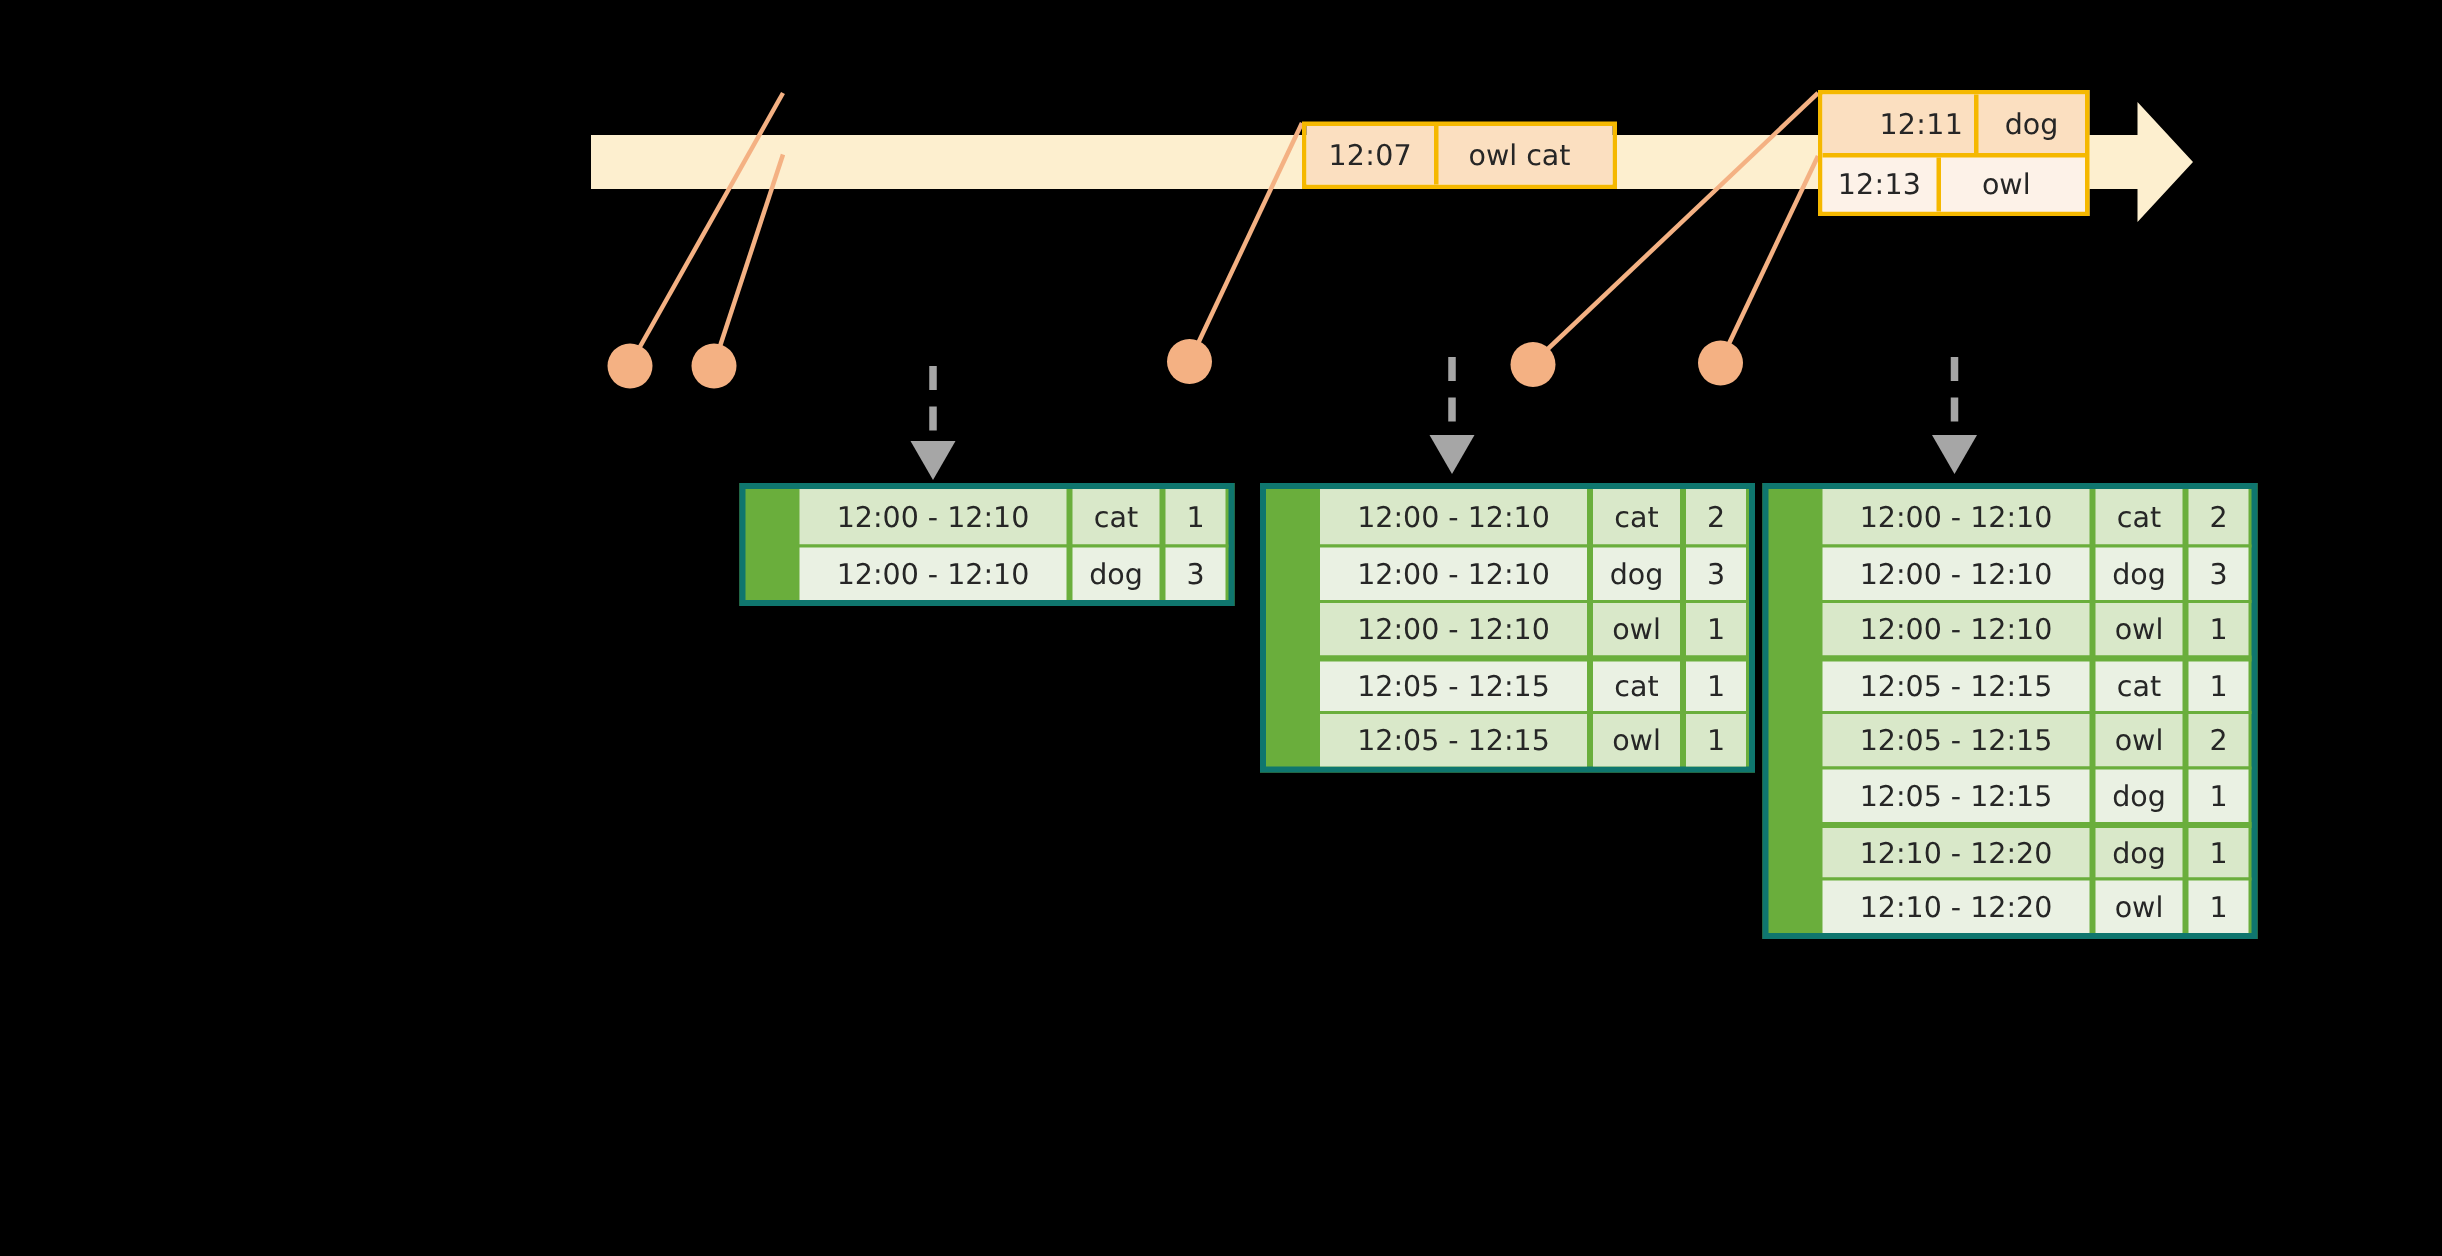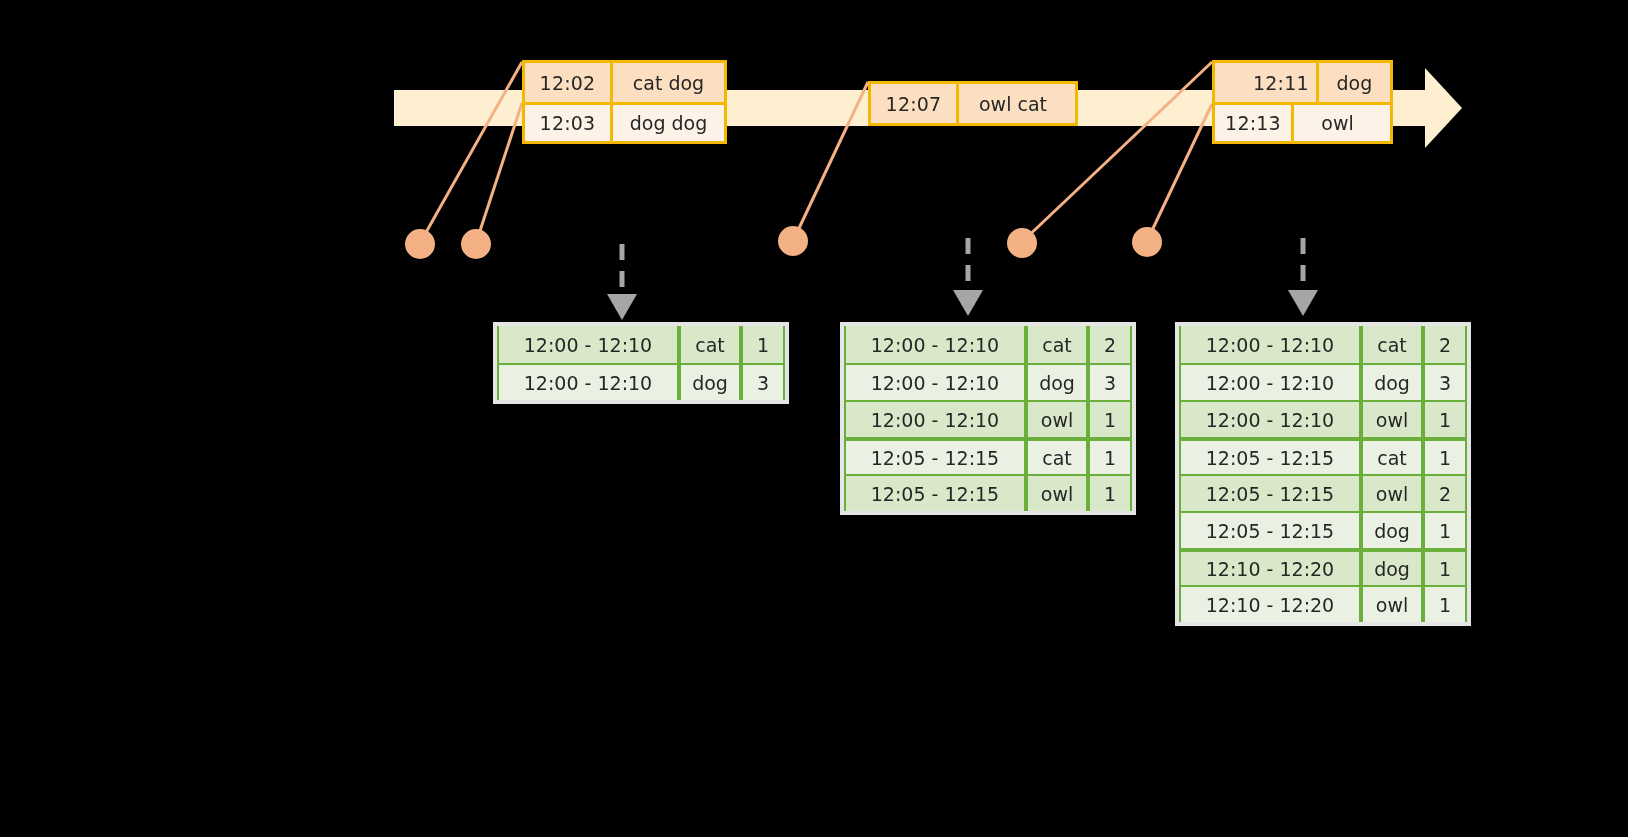--- a/index.html
+++ b/index.html
@@ -62,25 +62,26 @@
     align-items: center;
     justify-content: center;
     box-sizing: border-box;
     font-size: 19px;
     color: #262626;
   }
 
   
   .result-table {
     position: absolute;
-    border: 4px solid #e5e5e5;
+    border: 4px solid #0f766e;
     box-sizing: border-box;
     background: #6aae3c;
     display: flex;
     flex-direction: column;
+    padding-left: 34px;
   }
   .res-row {
     display: flex;
     height: 37px;
     box-sizing: border-box;
   }
   .res-row.sep {
     border-top: 4px solid #6aae3c;
   }
   .res-row.thin {
@@ -134,30 +135,20 @@
       <line x1="968" y1="238" x2="968" y2="296" stroke-dasharray="16 11"></line>
       <line x1="1303" y1="238" x2="1303" y2="296" stroke-dasharray="16 11"></line>
     </g>
     <g fill="#a6a6a6">
       <path d="M 607 294 L 637 294 L 622 320 Z"></path>
       <path d="M 953 290 L 983 290 L 968 316 Z"></path>
       <path d="M 1288 290 L 1318 290 L 1303 316 Z"></path>
     </g>
   </svg>
 
-  <div class="event-box" style="left:522px; top:60px; width:205px;">
-    <div class="event-row shade-a">
-      <div class="event-time c-et" style="width:88px;">12:02</div>
-      <div class="event-words" style="width:111px;">cat dog</div>
-    </div>
-    <div class="event-row shade-b">
-      <div class="event-time" style="width:88px;">12:03</div>
-      <div class="event-words" style="width:111px;">dog dog</div>
-    </div>
-  </div>
 
   <div class="event-box" style="left:868px; top:81px; width:210px;">
     <div class="event-row shade-a">
       <div class="event-time" style="width:88px;">12:07</div>
       <div class="event-words" style="width:108px;">owl cat</div>
     </div>
   </div>
 
   <div class="event-box" style="left:1212px; top:60px; width:181px;">
     <div class="event-row shade-a">

